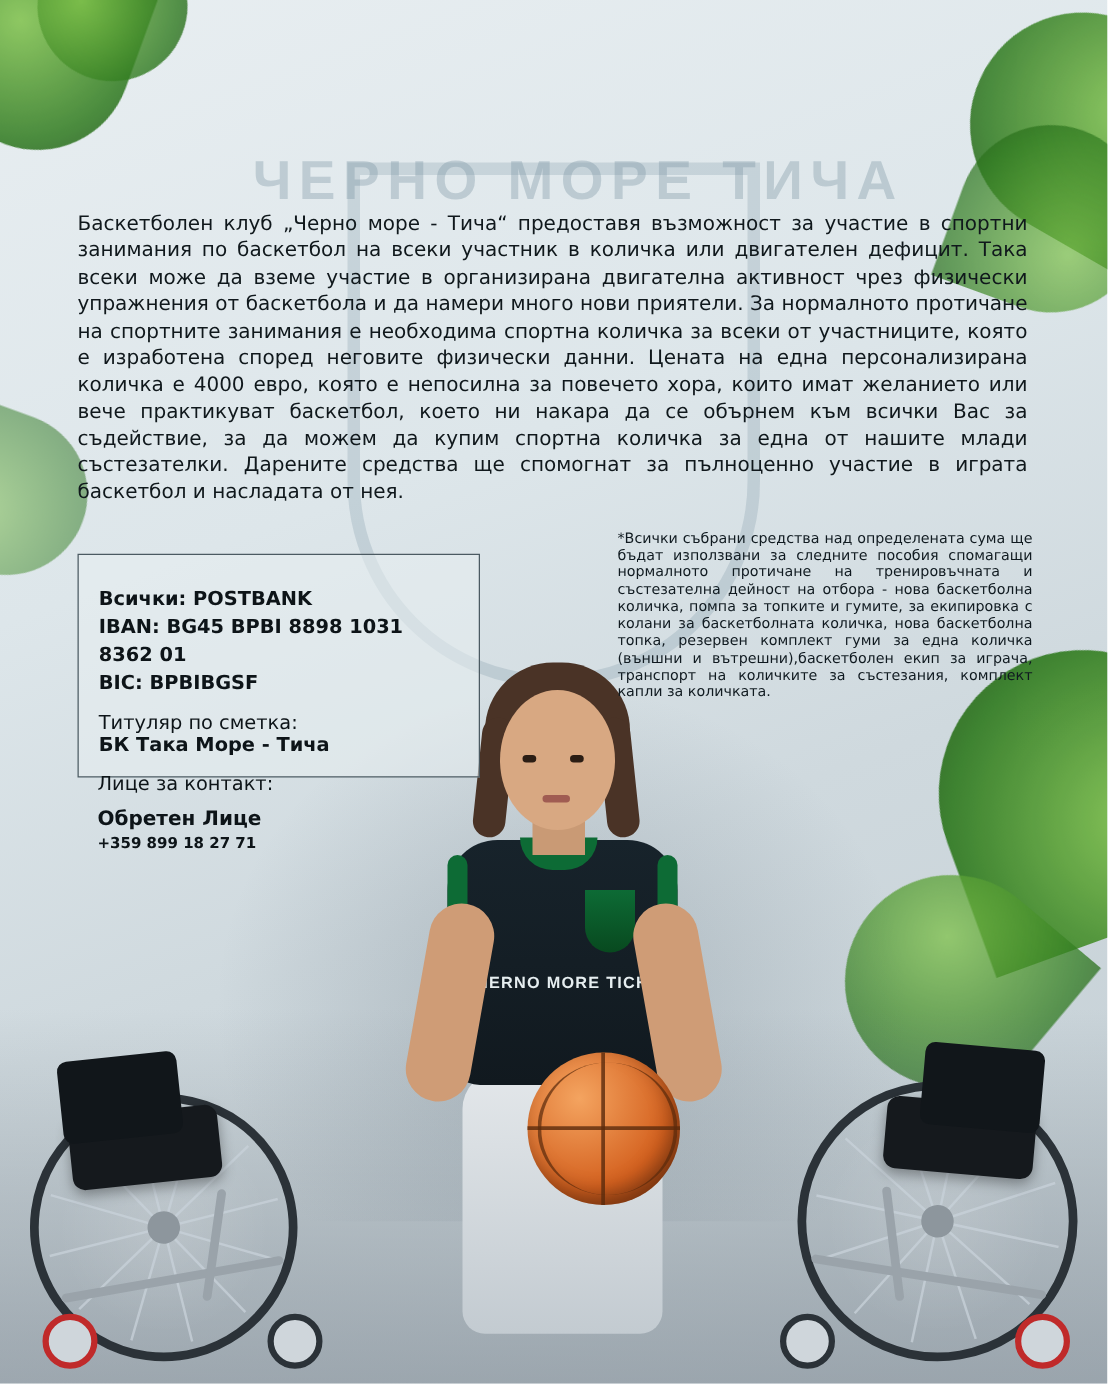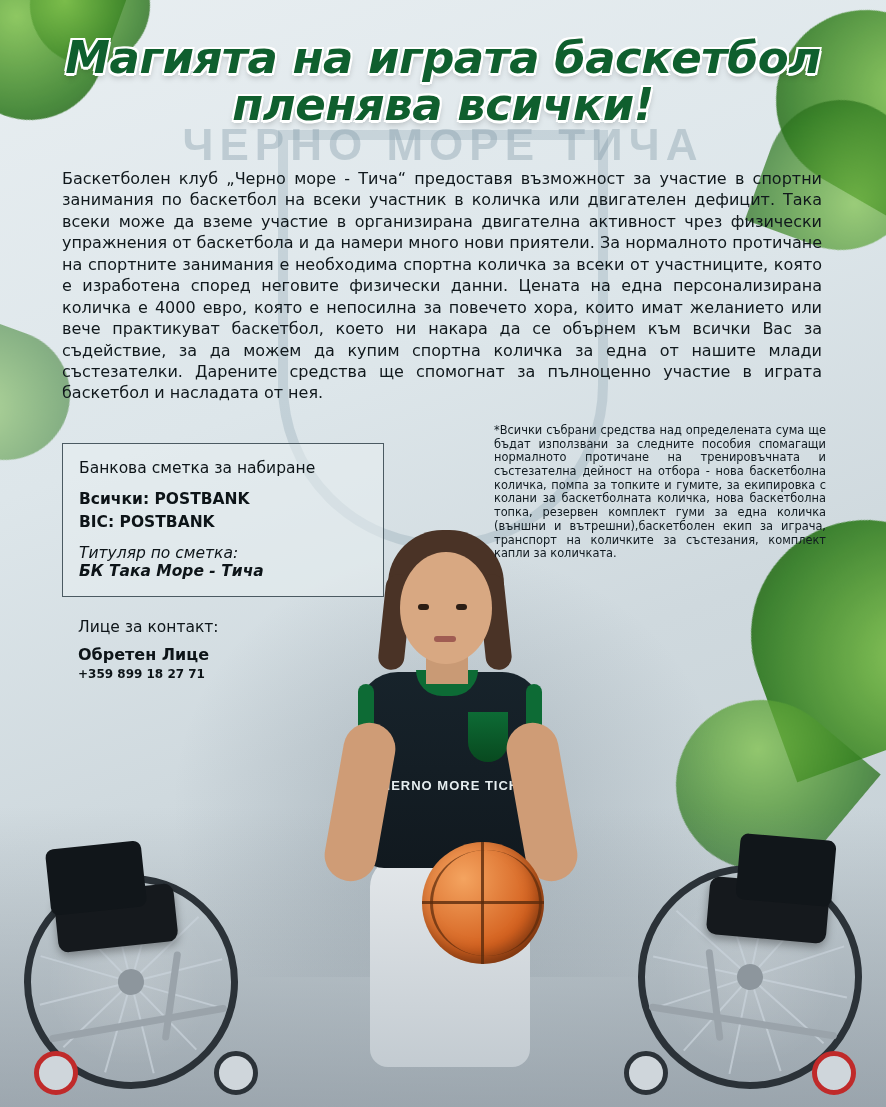--- a/index.html
+++ b/index.html
@@ -31,21 +31,21 @@
   .cl5 { width: 230px; height: 230px; right: -95px; top: 520px; transform: rotate(160deg); opacity:.9;}
   .cl6 { width: 170px; height: 170px; right: 40px;  top: 700px; transform: rotate(40deg); opacity:.75;}
   .cl7 { width: 130px; height: 130px; left: -60px; top: 330px; transform: rotate(-70deg); opacity:.5; }
 
   .watermark {
     position: absolute;
     left: 50%;
     top: 120px;
     transform: translateX(-50%);
     width: 560px;
-    text-align: center;
+    text-align: right;
     font-size: 44px;
     font-weight: bold;
     letter-spacing: 6px;
     color: rgba(120,145,160,0.35);
     text-transform: uppercase;
     pointer-events: none;
     white-space: nowrap;
   }
   .crest {
     position: absolute;
@@ -117,21 +117,20 @@
     margin-bottom: 10px;
   }
   .bank-row {
     font-size: 15.5px;
     font-weight: bold;
     line-height: 1.45;
   }
   .bank-sub {
     margin-top: 11px;
     font-size: 15.5px;
-    font-style: italic;
   }
   .bank-sub b { display: block; }
 
   
   .contact {
     position: absolute;
     left: 78px;
     top: 618px;
     z-index: 7;
     font-family: "DejaVu Sans", sans-serif;
@@ -279,24 +278,20 @@
   <div class="bg-clover cl2"></div>
   <div class="bg-clover cl3"></div>
   <div class="bg-clover cl4"></div>
   <div class="bg-clover cl5"></div>
   <div class="bg-clover cl6"></div>
   <div class="bg-clover cl7"></div>
 
   <div class="crest"></div>
   <div class="watermark">ЧЕРНО МОРЕ ТИЧА</div>
 
-  <div class="title title-safe">
-    <div class="title-line">Магията на играта баскетбол</div>
-    <div class="title-line">пленява всички!</div>
-  </div>
 
   <div class="body-copy">Баскетболен клуб „Черно море - Тича“ предоставя възможност за участие в спортни занимания по баскетбол на всеки участник в количка или двигателен дефицит. Така всеки може да вземе участие в организирана двигателна активност чрез физически упражнения от баскетбола и да намери много нови приятели. За нормалното протичане на спортните занимания е необходима спортна количка за всеки от участниците, която е изработена според неговите физически данни. Цената на една персонализирана количка е 4000 евро, която е непосилна за повечето хора, които имат желанието или вече практикуват баскетбол, което ни накара да се обърнем към всички Вас за съдействие, за да можем да купим спортна количка за една от нашите млади състезателки. Дарените средства ще спомогнат за пълноценно участие в играта баскетбол и насладата от нея.</div>
 
   <div class="photo">
     <div class="floor"></div>
     <div class="wall-shadow"></div>
 
     <div class="chair left" style="width:320px;height:260px;">
       <div class="wheel" style="left:6px; bottom:8px; width:200px; height:200px; transform: rotate(-14deg);">
         <div class="spokes">
@@ -358,24 +353,24 @@
       <div class="ball">
         <div class="seam-v"></div>
         <div class="seam-h"></div>
         <div class="seam-c1"></div>
       </div>
     </div>
   </div>
 
   <div class="bank-box">
     <div class="bank-lead">
-      <div>Банкова сметка за набиране</div>
     </div>
     <div class="bank-row">Всички: POSTBANK</div>
-    <div class="bank-row">BIC: POSTBANK</div>
+    <div class="bank-row">IBAN: BG45 BPBI 8898 1031 8362 01</div>
+    <div class="bank-row">BIC: BPBIBGSF</div>
     <div class="bank-sub">
       <span>Титуляр по сметка:</span>
       <b>БК Така Море - Тича</b>
     </div>
   </div>
 
   <div class="contact">
     <div class="lbl">Лице за контакт:</div>
     <div class="nm">Обретен Лице</div>
     <div class="ph">+359 899 18 27 71</div>

